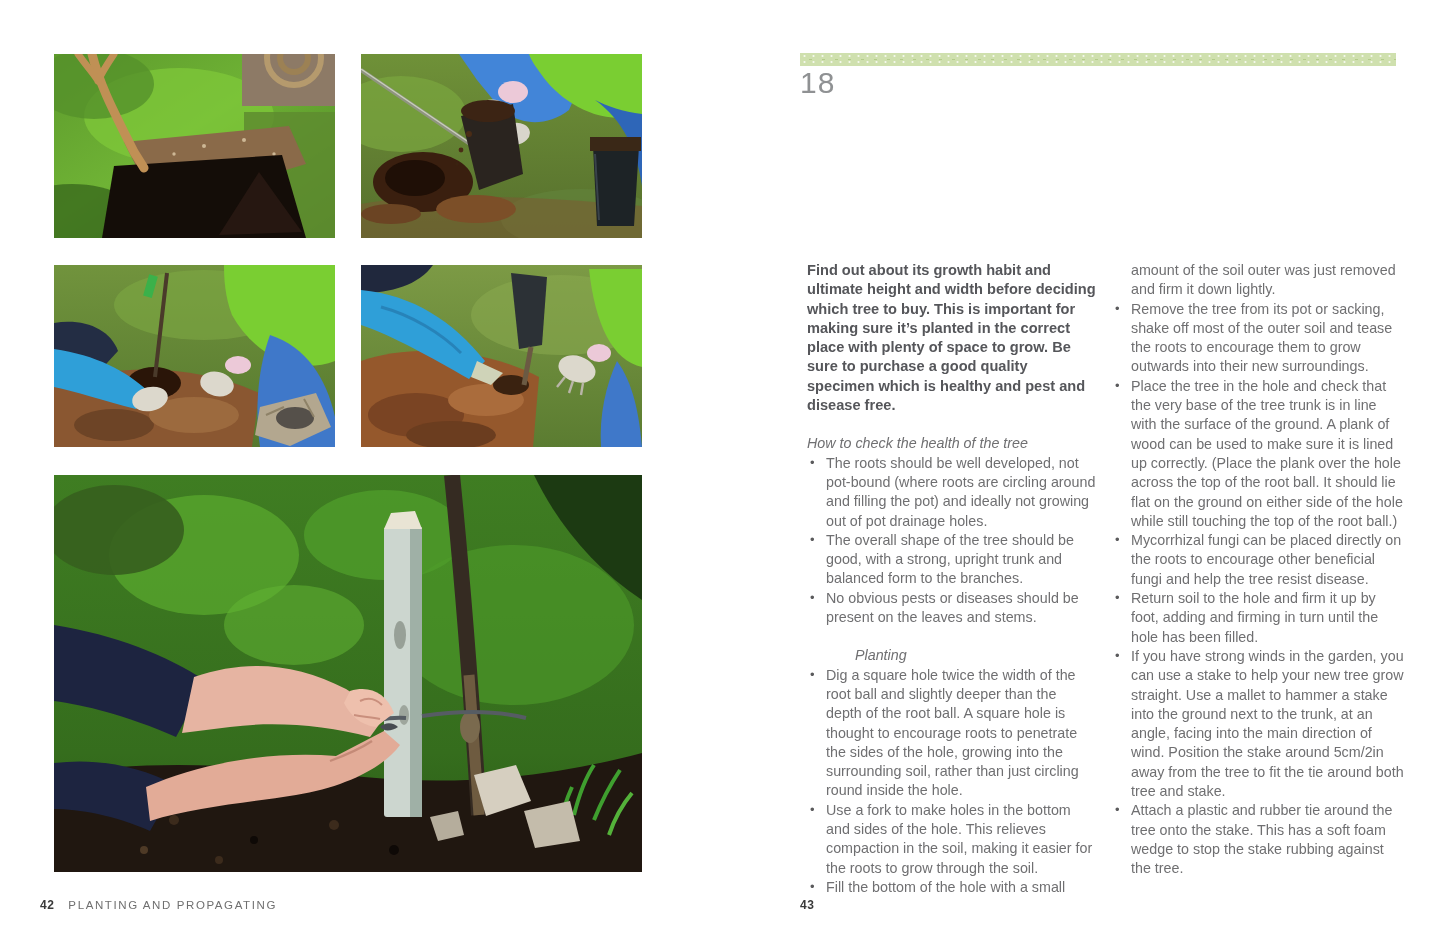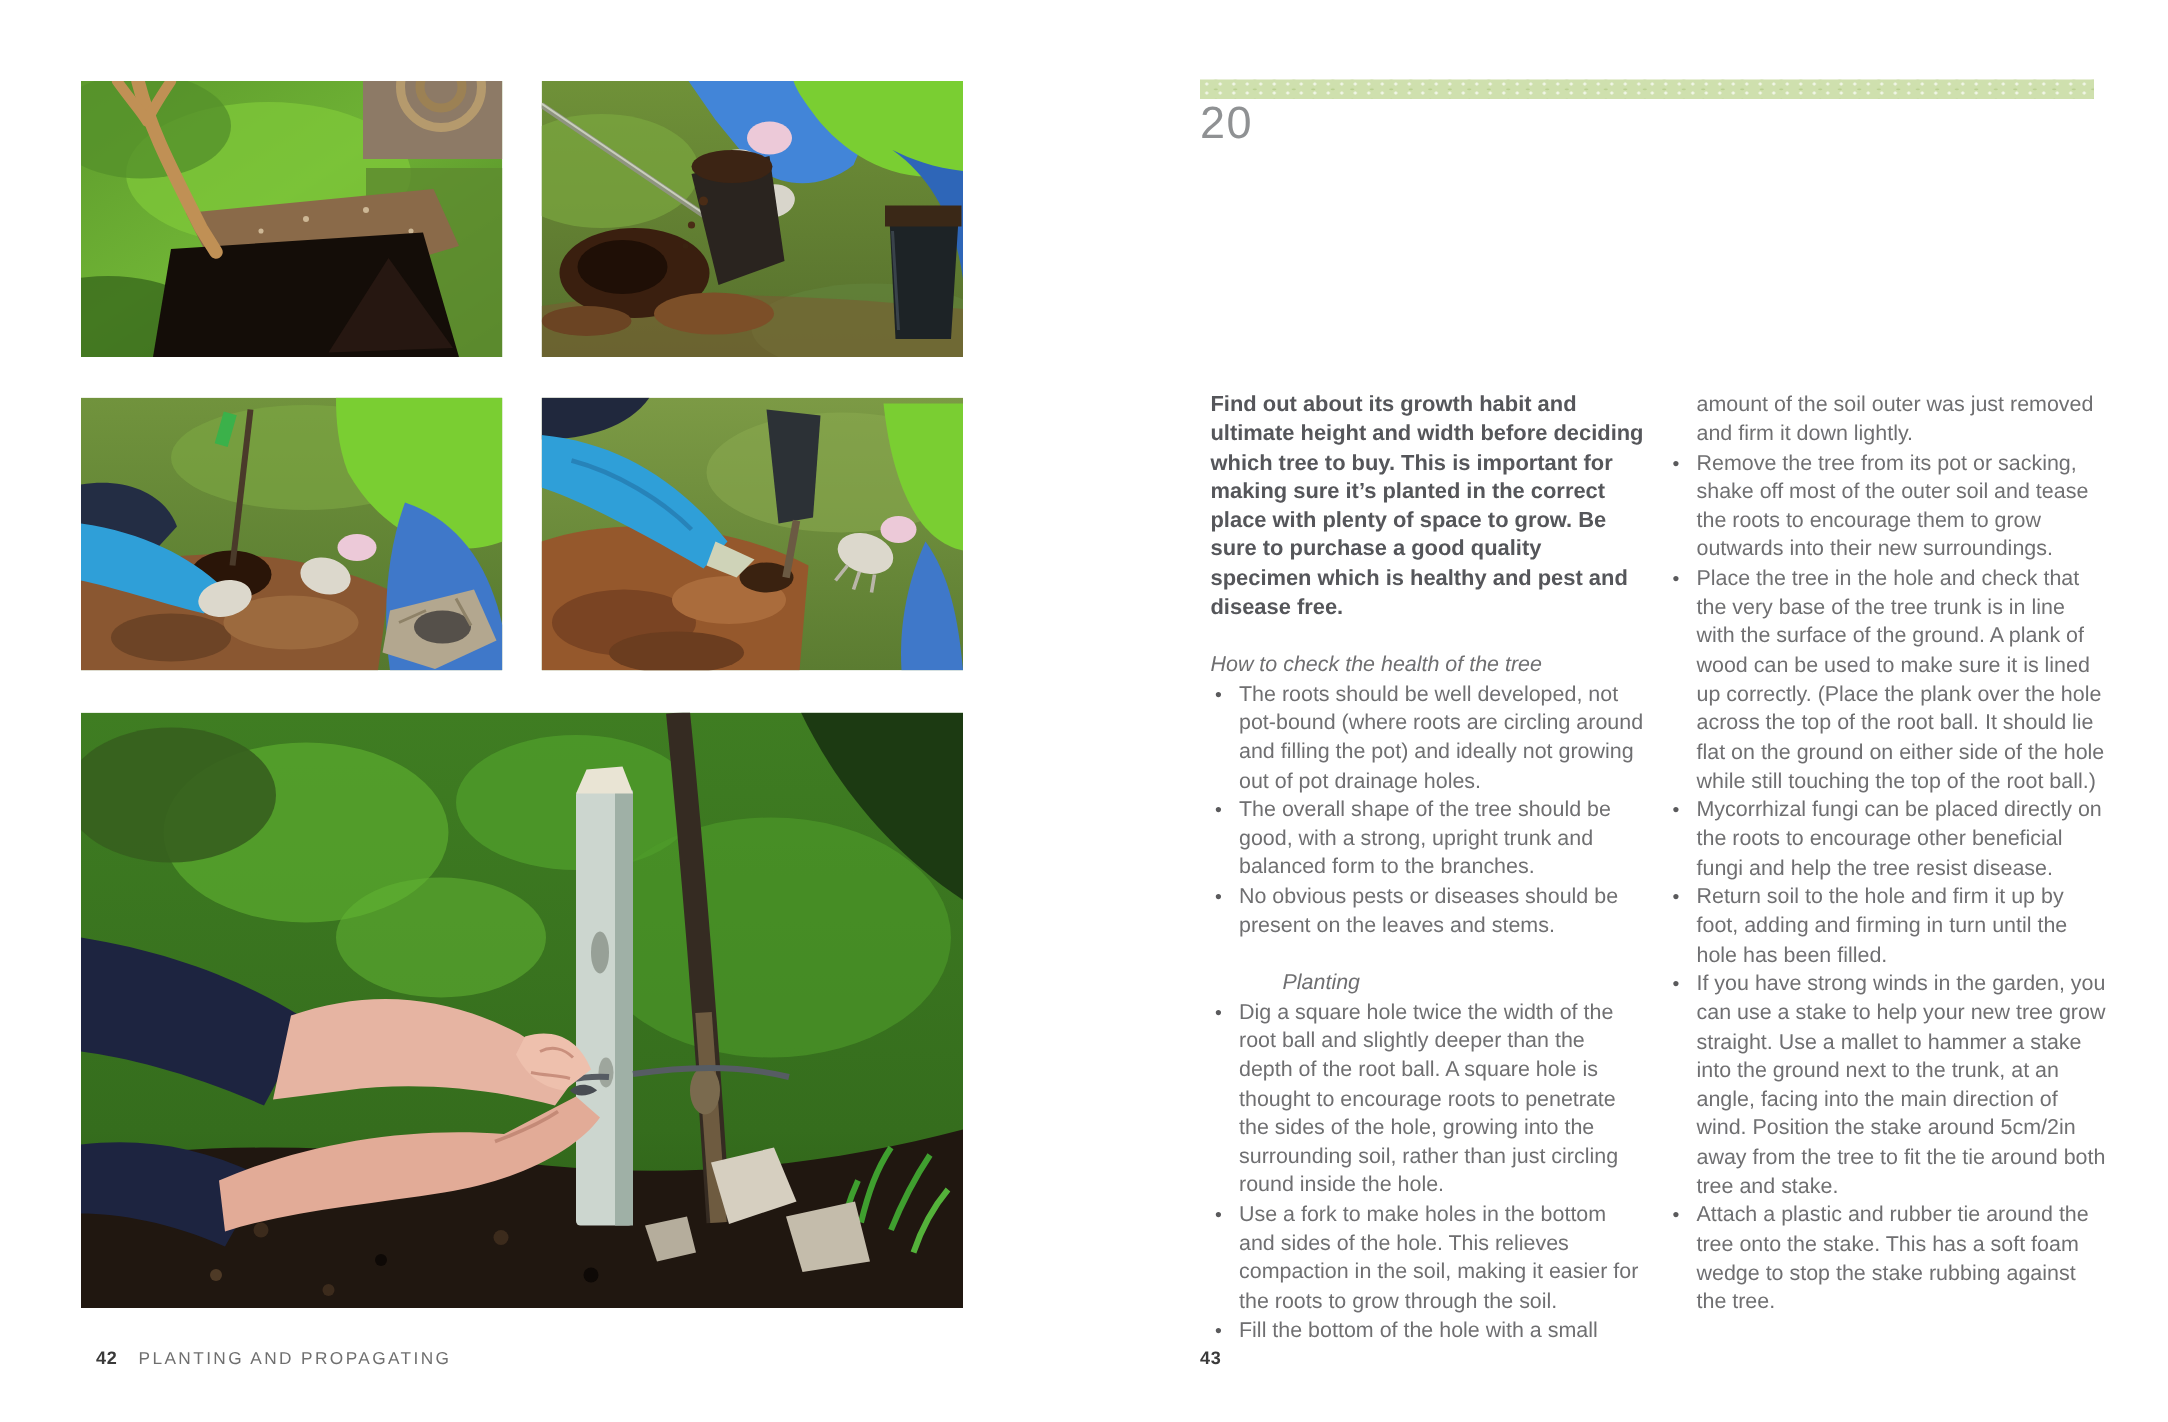--- a/index.html
+++ b/index.html
@@ -39,21 +39,21 @@
   .bullet::before {
     content:"•"; position:absolute; left:3px; top:-1px;
     font-size:13px; color:#5a5a5c;
   }
   .continuation { padding-left:19px; }
 
   
   .footer { position:absolute; top:898px; font-size:12px; }
   .footer .pnum { font-weight:700; color:#3a3a3a; letter-spacing:0.5px; }
   .footer .section { color:#6f6f6f; letter-spacing:1.6px; margin-left:14px; font-size:11.5px; }
-  .footer-left { left:64px; }
+  .footer-left { left:40px; }
   .footer-right { left:800px; }
 </style>
 </head>
 <body>
 
 <div class="stage">
 
   <figure class="photo" style="left:54px; top:54px; width:281px; height:184px;">
     <svg viewBox="0 0 281 184" preserveAspectRatio="none">
       <defs>
@@ -219,21 +219,21 @@
       <path d="M92 312 C152 286 222 276 282 281 L330 256 L346 270 C330 292 292 312 242 320 C192 328 140 332 96 346 Z" fill="#e2ab97"></path>
       <path d="M276 286 C292 280 306 274 318 266" stroke="#c48a77" stroke-width="2.4" fill="none"></path>
       <path d="M420 300 L462 290 L477 326 L432 341 Z" fill="#d6cfc0"></path>
       <path d="M470 336 L516 326 L526 366 L481 373 Z" fill="#c4bcab"></path>
       <path d="M376 342 L404 336 L410 360 L384 366 Z" fill="#b5ad9c"></path>
     </svg>
   </figure>
 
   <div class="accent-bar"></div>
 
-  <div class="chapter-num">20</div>
+  <div class="chapter-num">18</div>
 
   <div class="col col1">
     <p class="intro">Find out about its growth habit and ultimate height and width before deciding which tree to buy. This is important for making sure it’s planted in the correct place with plenty of space to grow. Be sure to purchase a good quality specimen which is healthy and pest and disease free.</p>
 
     <p class="sec-head">How to check the health of the tree</p>
     <div class="bullet">The roots should be well developed, not pot-bound (where roots are circling around and filling the pot) and ideally not growing out of pot drainage holes.</div>
     <div class="bullet">The overall shape of the tree should be good, with a strong, upright trunk and balanced form to the branches.</div>
     <div class="bullet">No obvious pests or diseases should be present on the leaves and stems.</div>
 
     <p class="sec-head spaced">Planting</p>

